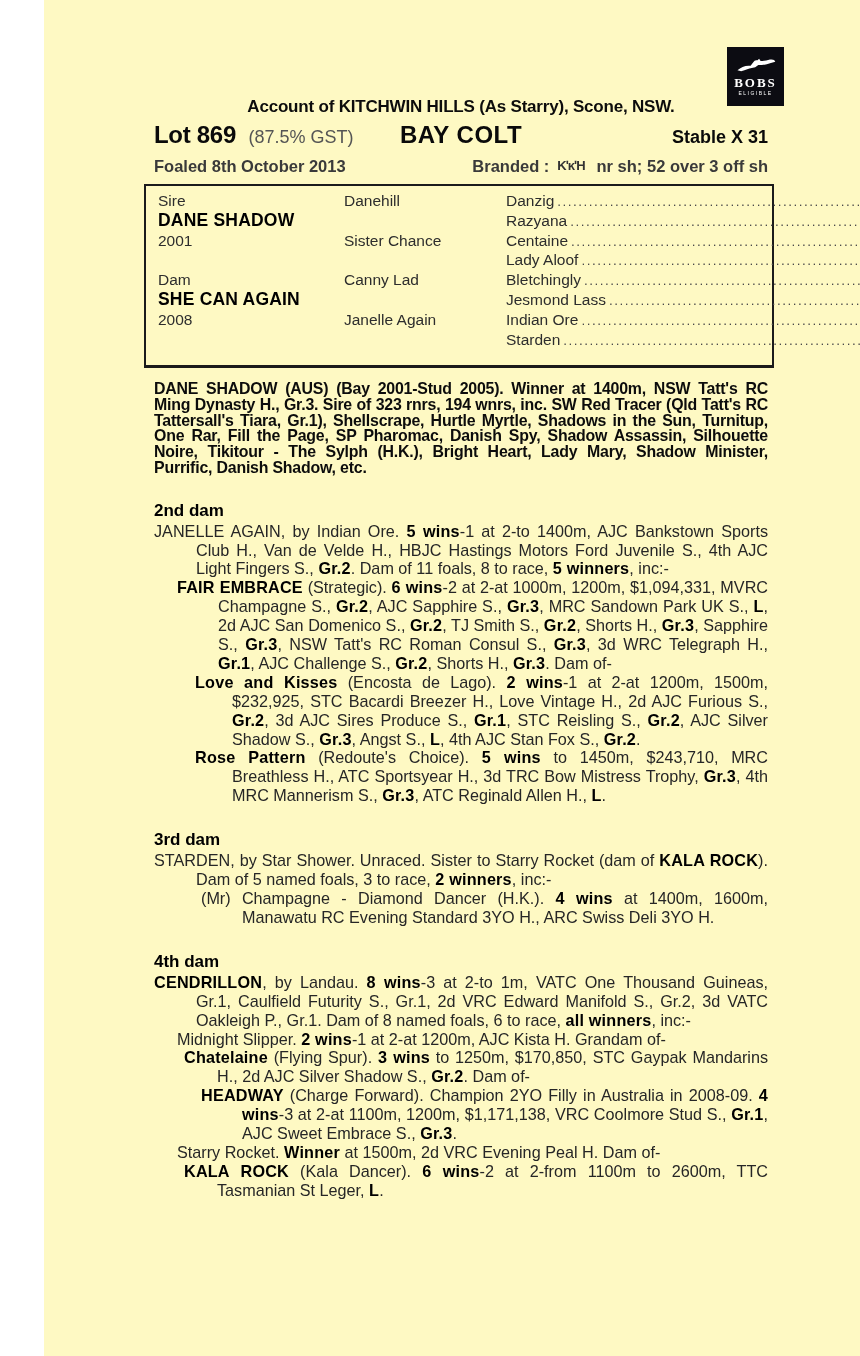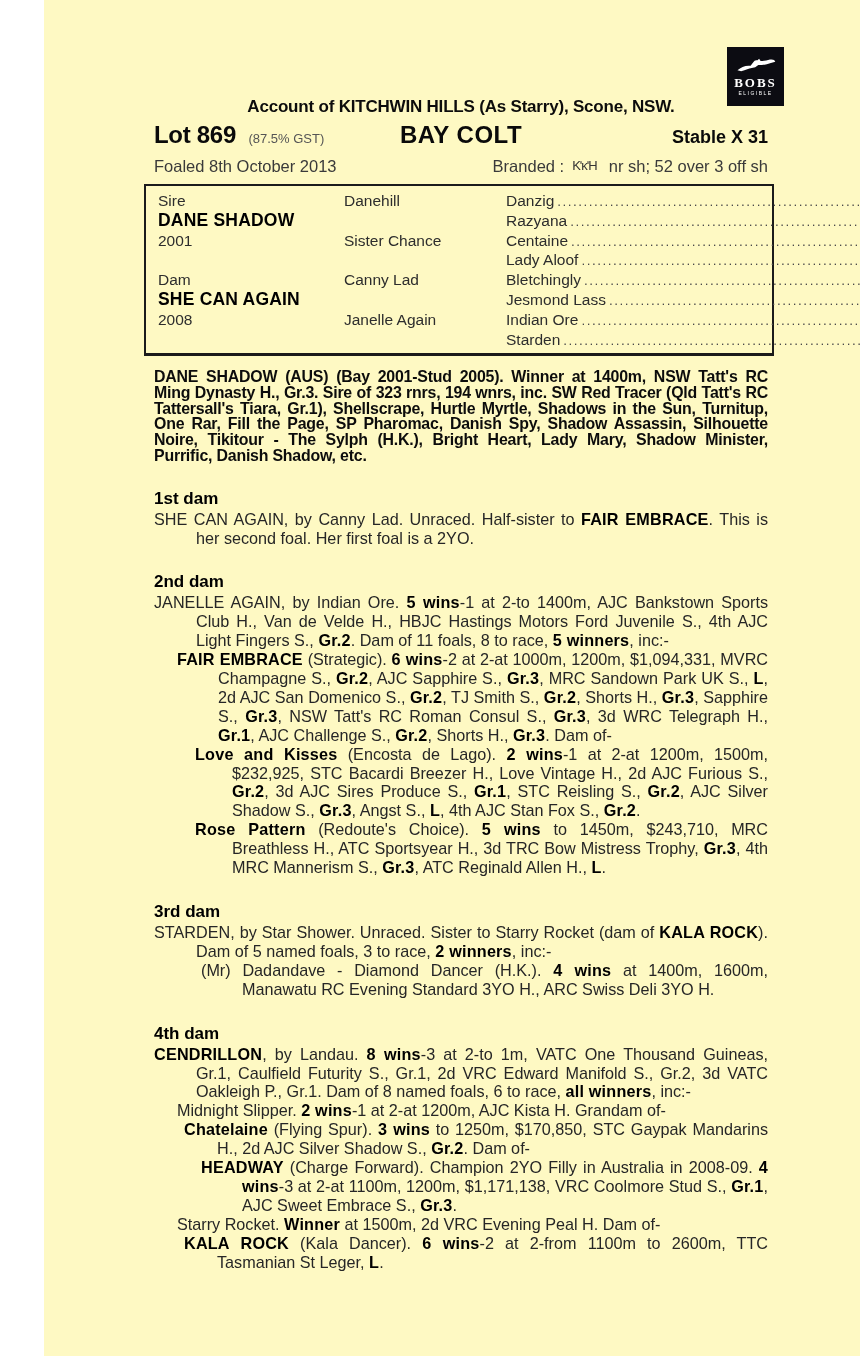--- a/index.html
+++ b/index.html
@@ -13,32 +13,32 @@
   .bobs-word{color:#fff;font-family:"Liberation Serif","DejaVu Serif",serif;font-weight:700;
              font-size:13px;letter-spacing:2px;line-height:13px;}
   .bobs-sub{color:#fff;font-size:5px;letter-spacing:1.5px;line-height:6px;}
 
   
   .account{margin:0;padding-top:97px;text-align:center;font-weight:700;font-size:17px;
            letter-spacing:-0.2px;color:#0c0c0c;}
   .lot-row{display:grid;grid-template-columns:1fr auto 1fr;align-items:baseline;margin-top:4px;}
   .lot-left{justify-self:start;white-space:nowrap;}
   .lot-label{font-weight:700;font-size:24px;color:#0a0a0a;letter-spacing:-0.3px;}
-  .gst{font-size:13px;color:#555;margin-left:8px;}
+  .gst{font-size:18px;color:#555;margin-left:8px;}
   .horse-title{font-weight:700;font-size:24px;color:#0a0a0a;letter-spacing:0.5px;justify-self:center;}
   .stable{justify-self:end;font-weight:700;font-size:18px;color:#0a0a0a;}
   .meta-row{display:flex;justify-content:space-between;align-items:flex-start;margin-top:8px;
-            font-size:16.5px;color:#3a3a3a;}
+            font-size:16.5px;color:#3a3a3a;font-weight:bold;}
   .branded{display:flex;align-items:baseline;padding-left:44px;}
   .brand-mark{font-size:13px;letter-spacing:-1px;color:#333;margin:0 12px 0 8px;position:relative;top:-2px;
               font-family:"Liberation Sans","DejaVu Sans",sans-serif;}
 
   
   .ped-table{border:2px solid #1b1b1b;border-bottom-width:3px;margin:8px -6px 0 -10px;
-             padding:5px 10px 4px 12px;}
+             padding:5px 10px 16px 12px;}
   .ped-half{display:grid;grid-template-columns:186px 162px 1fr;font-size:15.5px;color:#2d2d2d;}
   .ped-line{height:19.8px;line-height:19.8px;white-space:nowrap;}
   .ped-name{font-weight:700;font-size:17.5px;color:#000;letter-spacing:0.2px;}
   .lrow{display:flex;align-items:baseline;height:19.8px;line-height:19.8px;}
   .lrow .nm{white-space:nowrap;}
   .dots{flex:1;overflow:hidden;white-space:nowrap;margin:0 3px;color:#4a4a4a;}
   .dots::after{content:"....................................................................................";
                letter-spacing:1.5px;font-size:13.5px;}
 
   
@@ -162,34 +162,30 @@
           </div>
         </div>
       </div>
 
     </div>
 
     <p class="sire-para">DANE SHADOW (AUS) (Bay 2001-Stud 2005). Winner at 1400m, NSW Tatt's RC Ming Dynasty H., Gr.3. Sire of 323 rnrs, 194 wnrs, inc. SW Red Tracer (Qld Tatt's RC Tattersall's Tiara, Gr.1), Shellscrape, Hurtle Myrtle, Shadows in the Sun, Turnitup, One Rar, Fill the Page, SP Pharomac, Danish Spy, Shadow Assassin, Silhouette Noire, Tikitour - The Sylph (H.K.), Bright Heart, Lady Mary, Shadow Minister, Purrific, Danish Shadow, etc.</p>
 
     <main>
         <section>
-          <div class="dam-head">1st dam</div>
-          <p class="p-dam"><span>SHE CAN AGAIN, by Canny Lad. Unraced. Half-sister to </span><span class="bb">FAIR EMBRACE</span><span>. This is her second foal. Her first foal is a 2YO.</span></p>
-        </section>
-        <section>
           <div class="dam-head">2nd dam</div>
           <p class="p-dam"><span>JANELLE AGAIN, by Indian Ore. </span><span class="bb">5 wins</span><span>-1 at 2-to 1400m, AJC Bankstown Sports Club H., Van de Velde H., HBJC Hastings Motors Ford Juvenile S., 4th AJC Light Fingers S., </span><span class="bb">Gr.2</span><span>. Dam of 11 foals, 8 to race, </span><span class="bb">5 winners</span><span>, inc:-</span></p>
           <p class="p-foal"><span class="bb">FAIR EMBRACE</span><span> (Strategic). </span><span class="bb">6 wins</span><span>-2 at 2-at 1000m, 1200m, $1,094,331, MVRC Champagne S., </span><span class="bb">Gr.2</span><span>, AJC Sapphire S., </span><span class="bb">Gr.3</span><span>, MRC Sandown Park UK S., </span><span class="bb">L</span><span>, 2d AJC San Domenico S., </span><span class="bb">Gr.2</span><span>, TJ Smith S., </span><span class="bb">Gr.2</span><span>, Shorts H., </span><span class="bb">Gr.3</span><span>, Sapphire S., </span><span class="bb">Gr.3</span><span>, NSW Tatt's RC Roman Consul S., </span><span class="bb">Gr.3</span><span>, 3d WRC Telegraph H., </span><span class="bb">Gr.1</span><span>, AJC Challenge S., </span><span class="bb">Gr.2</span><span>, Shorts H., </span><span class="bb">Gr.3</span><span>. Dam of-</span></p>
           <p class="p-sub"><span class="bb">Love and Kisses</span><span> (Encosta de Lago). </span><span class="bb">2 wins</span><span>-1 at 2-at 1200m, 1500m, $232,925, STC Bacardi Breezer H., Love Vintage H., 2d AJC Furious S., </span><span class="bb">Gr.2</span><span>, 3d AJC Sires Produce S., </span><span class="bb">Gr.1</span><span>, STC Reisling S., </span><span class="bb">Gr.2</span><span>, AJC Silver Shadow S., </span><span class="bb">Gr.3</span><span>, Angst S., </span><span class="bb">L</span><span>, 4th AJC Stan Fox S., </span><span class="bb">Gr.2</span><span>.</span></p>
           <p class="p-sub"><span class="bb">Rose Pattern</span><span> (Redoute's Choice). </span><span class="bb">5 wins</span><span> to 1450m, $243,710, MRC Breathless H., ATC Sportsyear H., 3d TRC Bow Mistress Trophy, </span><span class="bb">Gr.3</span><span>, 4th MRC Mannerism S., </span><span class="bb">Gr.3</span><span>, ATC Reginald Allen H., </span><span class="bb">L</span><span>.</span></p>
         </section>
         <section>
           <div class="dam-head">3rd dam</div>
           <p class="p-dam"><span>STARDEN, by Star Shower. Unraced. Sister to Starry Rocket (dam of </span><span class="bb">KALA ROCK</span><span>). Dam of 5 named foals, 3 to race, </span><span class="bb">2 winners</span><span>, inc:-</span></p>
-          <p class="p-subsub"><span>(Mr) Dadandave - Diamond Dancer (H.K.). </span><span class="bb">4 wins</span><span> at 1400m, 1600m, Manawatu RC Evening Standard 3YO H., ARC Swiss Deli 3YO H.</span></p>
+          <p class="p-subsub"><span>(Mr) Champagne - Diamond Dancer (H.K.). </span><span class="bb">4 wins</span><span> at 1400m, 1600m, Manawatu RC Evening Standard 3YO H., ARC Swiss Deli 3YO H.</span></p>
         </section>
         <section>
           <div class="dam-head">4th dam</div>
           <p class="p-dam"><span class="bb">CENDRILLON</span><span>, by Landau. </span><span class="bb">8 wins</span><span>-3 at 2-to 1m, VATC One Thousand Guineas, Gr.1, Caulfield Futurity S., Gr.1, 2d VRC Edward Manifold S., Gr.2, 3d VATC Oakleigh P., Gr.1. Dam of 8 named foals, 6 to race, </span><span class="bb">all winners</span><span>, inc:-</span></p>
           <p class="p-plain"><span>Midnight Slipper. </span><span class="bb">2 wins</span><span>-1 at 2-at 1200m, AJC Kista H. Grandam of-</span></p>
           <p class="p-sub4"><span class="bb">Chatelaine</span><span> (Flying Spur). </span><span class="bb">3 wins</span><span> to 1250m, $170,850, STC Gaypak Mandarins H., 2d AJC Silver Shadow S., </span><span class="bb">Gr.2</span><span>. Dam of-</span></p>
           <p class="p-subsub"><span class="bb">HEADWAY</span><span> (Charge Forward). Champion 2YO Filly in Australia in 2008-09. </span><span class="bb">4 wins</span><span>-3 at 2-at 1100m, 1200m, $1,171,138, VRC Coolmore Stud S., </span><span class="bb">Gr.1</span><span>, AJC Sweet Embrace S., </span><span class="bb">Gr.3</span><span>.</span></p>
           <p class="p-plain"><span>Starry Rocket. </span><span class="bb">Winner</span><span> at 1500m, 2d VRC Evening Peal H. Dam of-</span></p>
           <p class="p-sub4"><span class="bb">KALA ROCK</span><span> (Kala Dancer). </span><span class="bb">6 wins</span><span>-2 at 2-from 1100m to 2600m, TTC Tasmanian St Leger, </span><span class="bb">L</span><span>.</span></p>
         </section>

